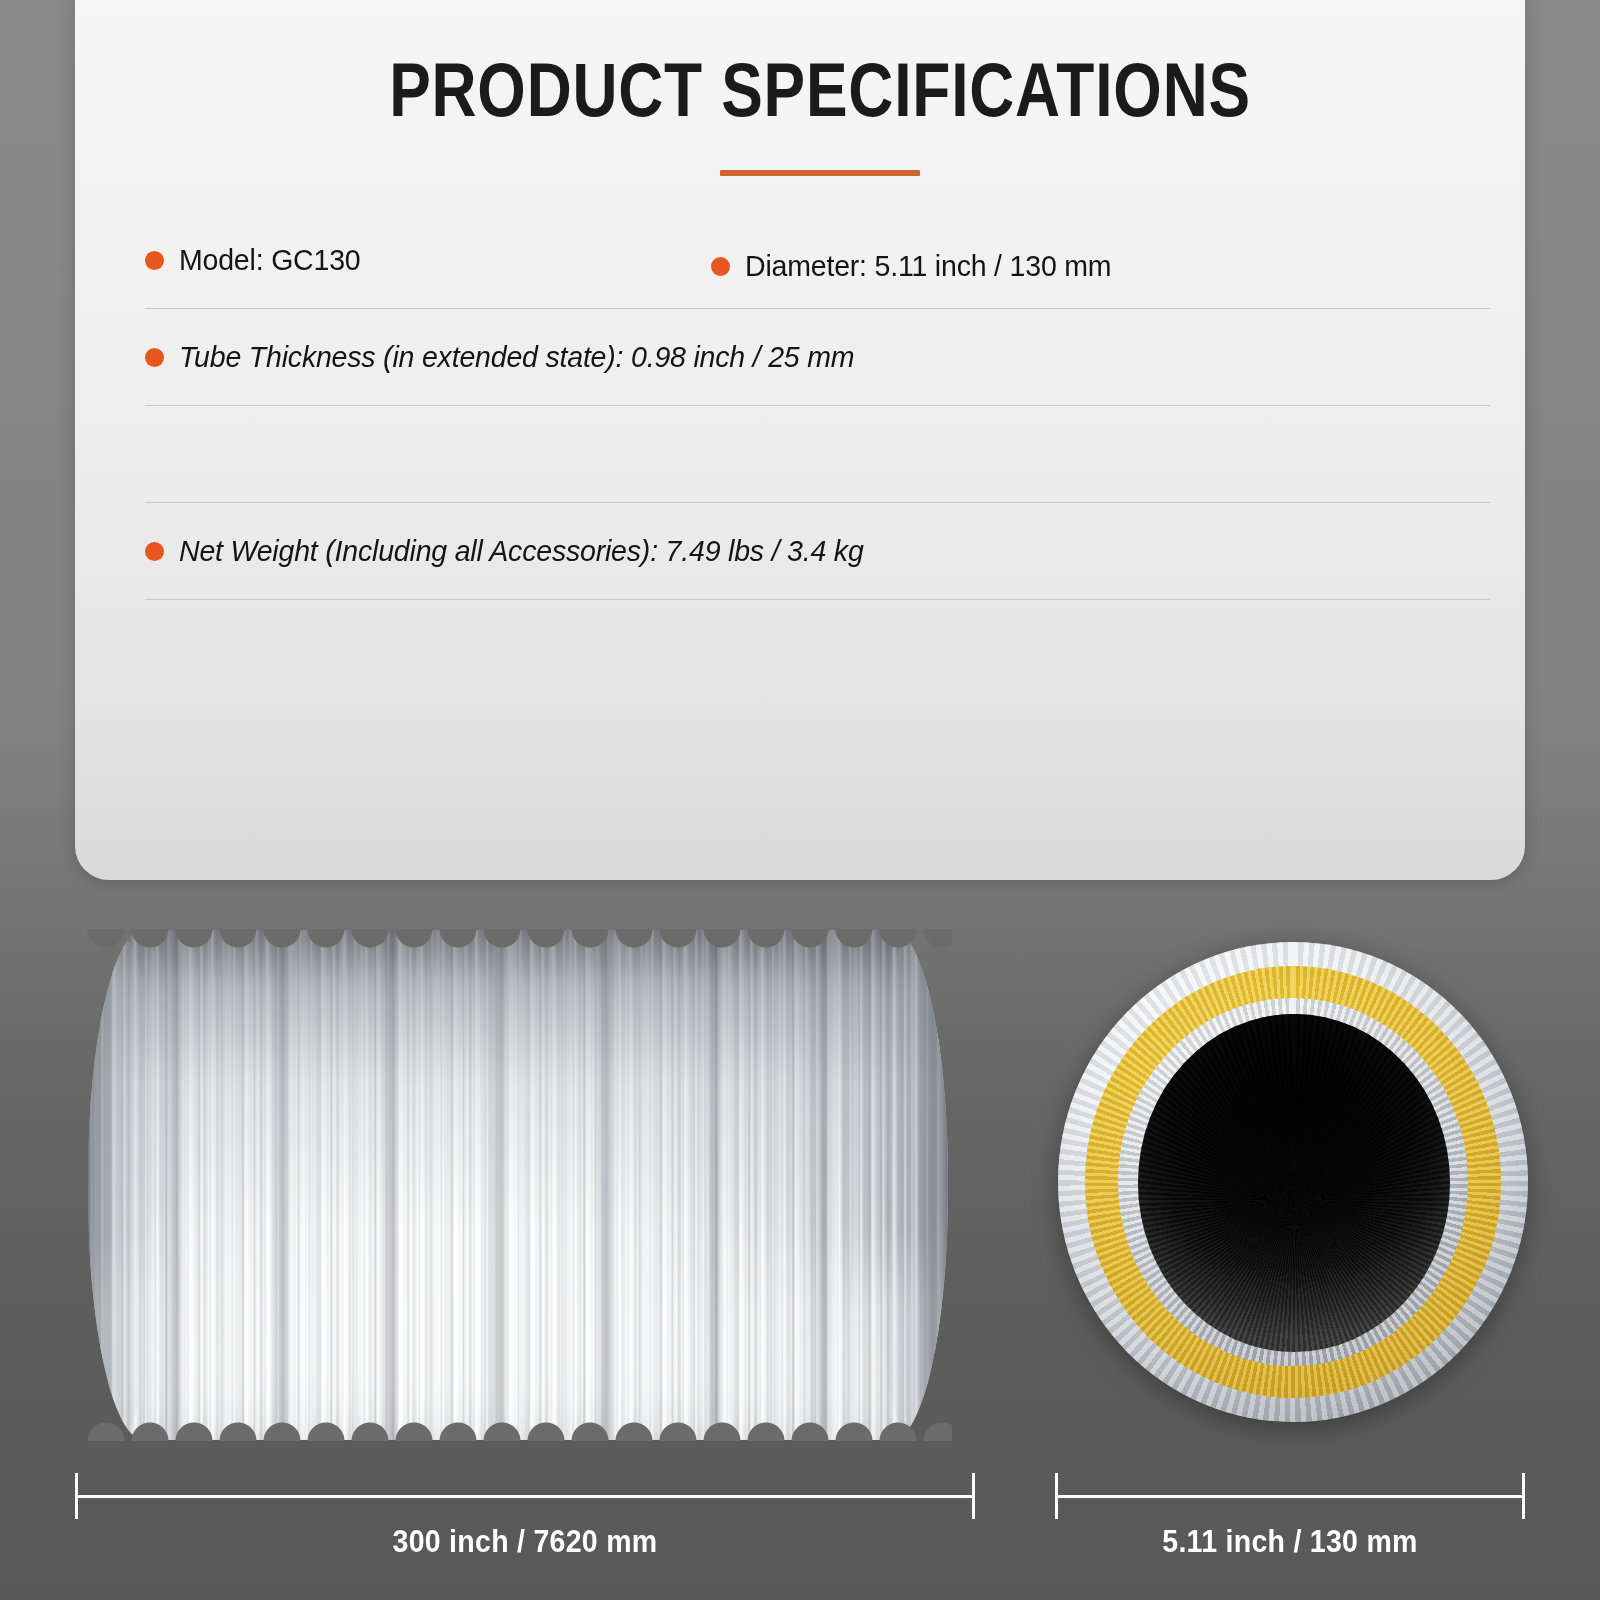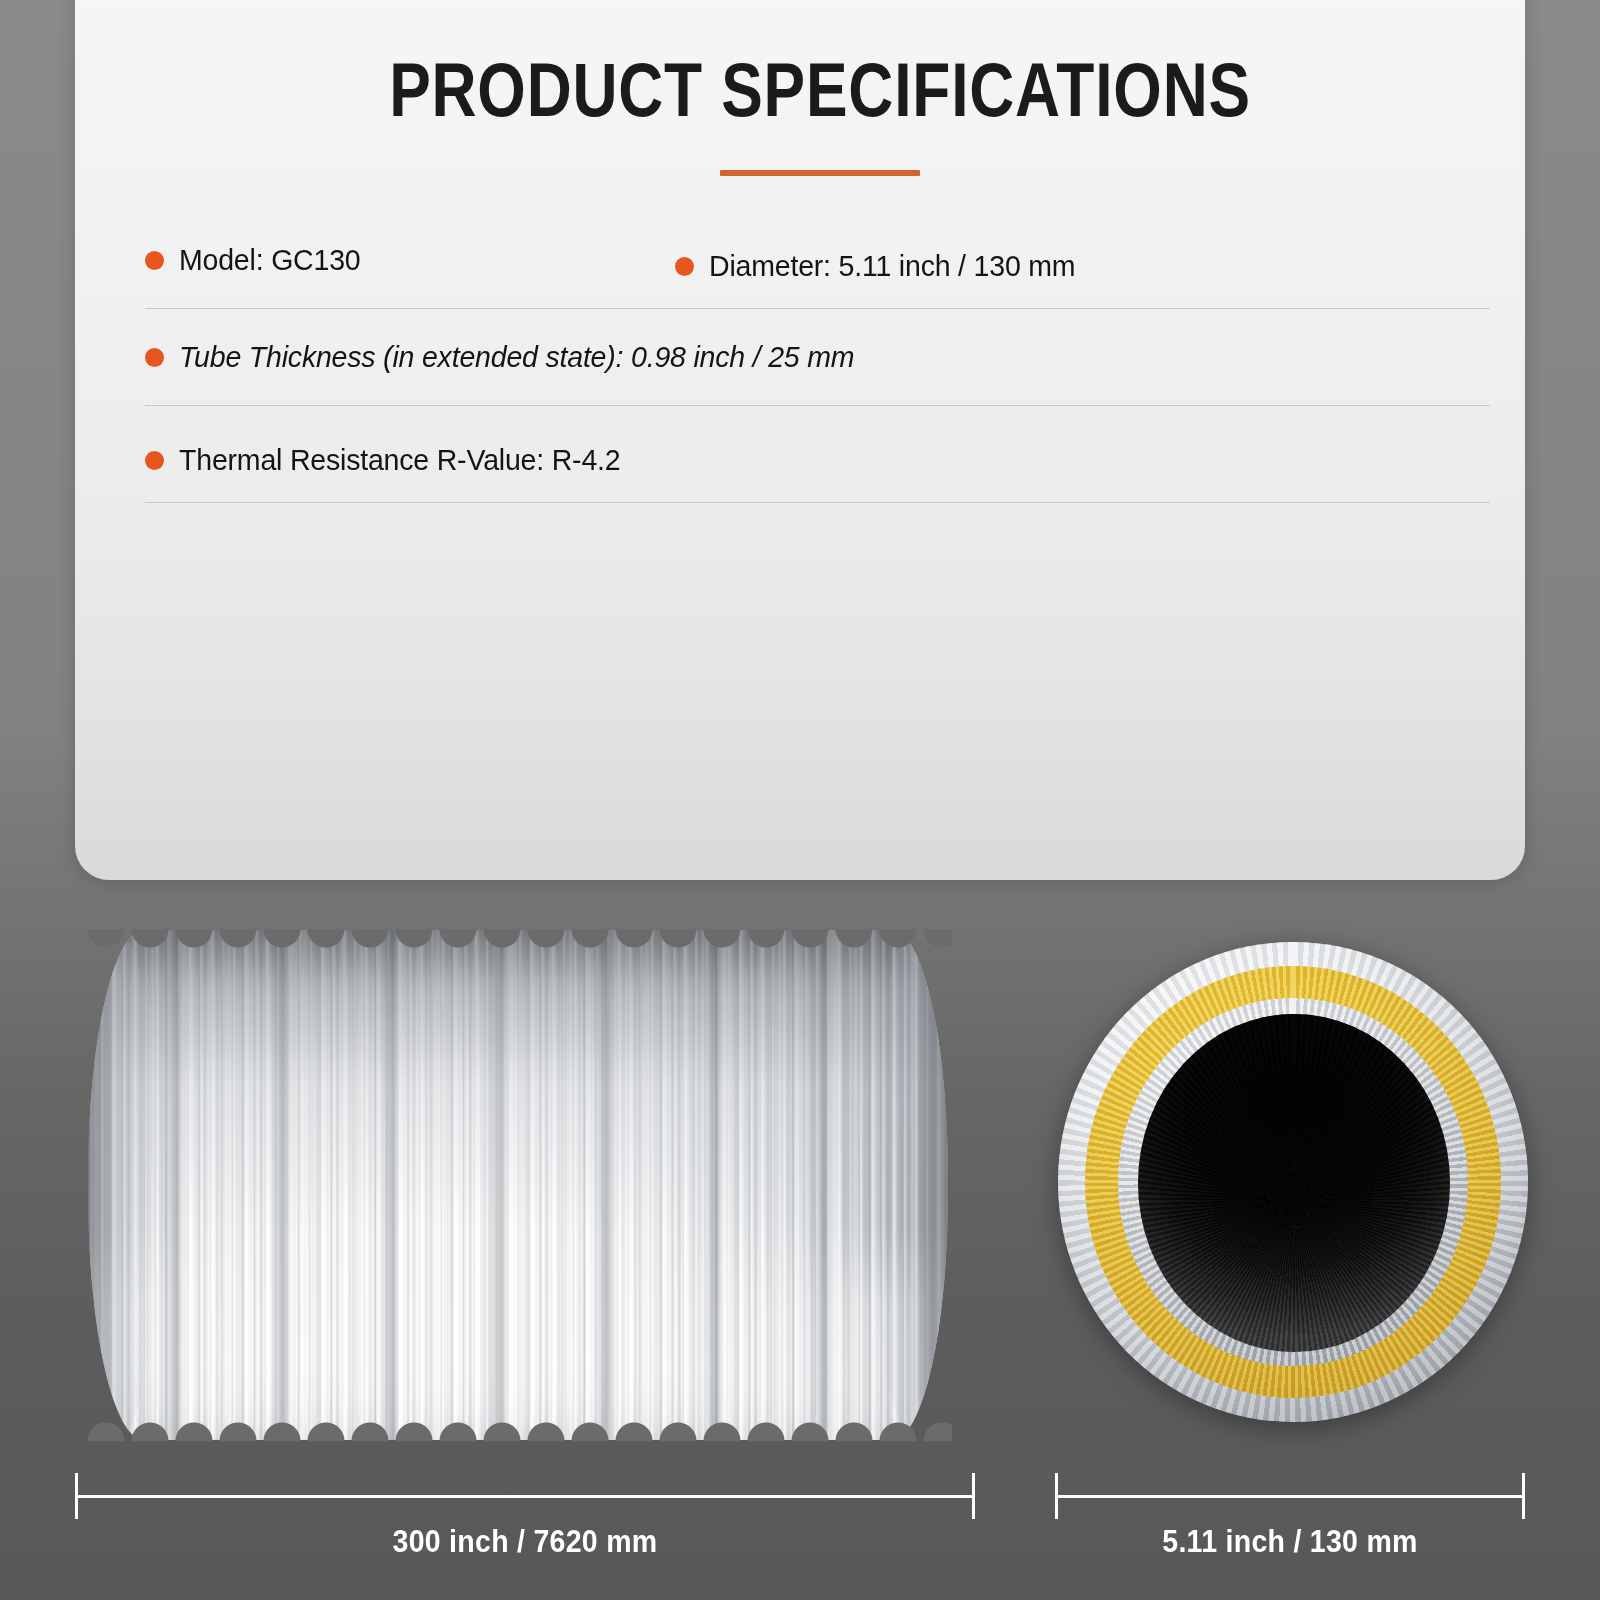--- a/index.html
+++ b/index.html
@@ -76,20 +76,21 @@
     padding: 0 75px 0 70px;
     list-style: none;
   }
 
   .spec-row {
     display: flex;
     align-items: center;
     height: 97px;
     border-bottom: 1px solid #c9c9c9;
     box-sizing: border-box;
+    gap: 36px;
   }
   .spec-row.last { border-bottom: none; }
 
   .spec-item {
     display: flex;
     align-items: center;
     white-space: nowrap;
   }
   .spec-item.col-a { width: 530px; flex: none; }
   .spec-item.col-b { flex: 1; margin-top: 12px; }
@@ -384,26 +385,28 @@
         </li>
 
         <li class="spec-row">
           <span class="spec-item full">
             <span class="bullet"></span>
             <span class="spec-text">Tube Thickness (in extended state): 0.98 inch / 25 mm</span>
           </span>
         </li>
 
         <li class="spec-row">
-          <span class="spec-item col-b">
+        </li>
+
+        <li class="spec-row">
+          <span class="spec-item full">
             <span class="bullet"></span>
-            <span class="spec-text">Thermal Resistance R-Value: R-4.2</span>
+            <span class="spec-text">Net Weight (Including all Accessories): 7.49 lbs / 3.4 kg</span>
           </span>
         </li>
-
 
 
 
       </ul>
     </div>
   </div>
 
   <div id="photo-zone">
 
     <div id="duct-roll">

